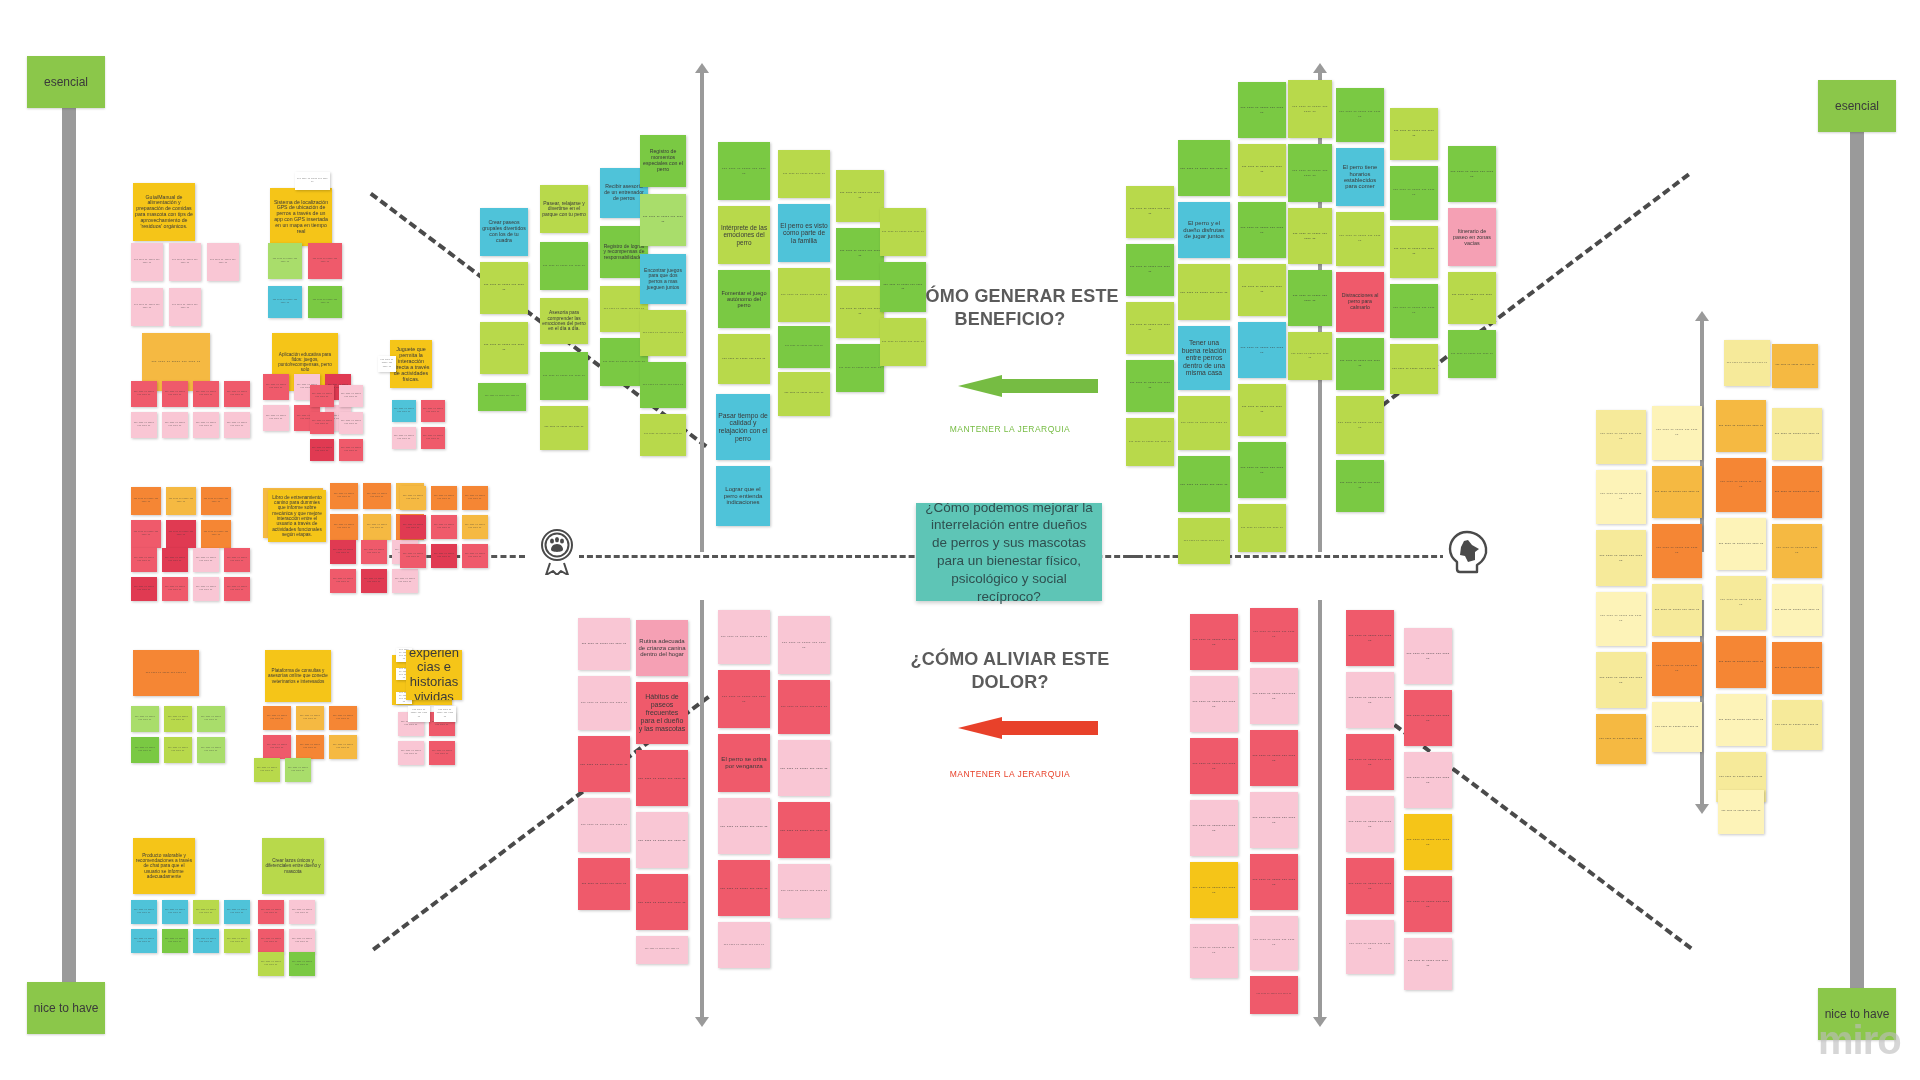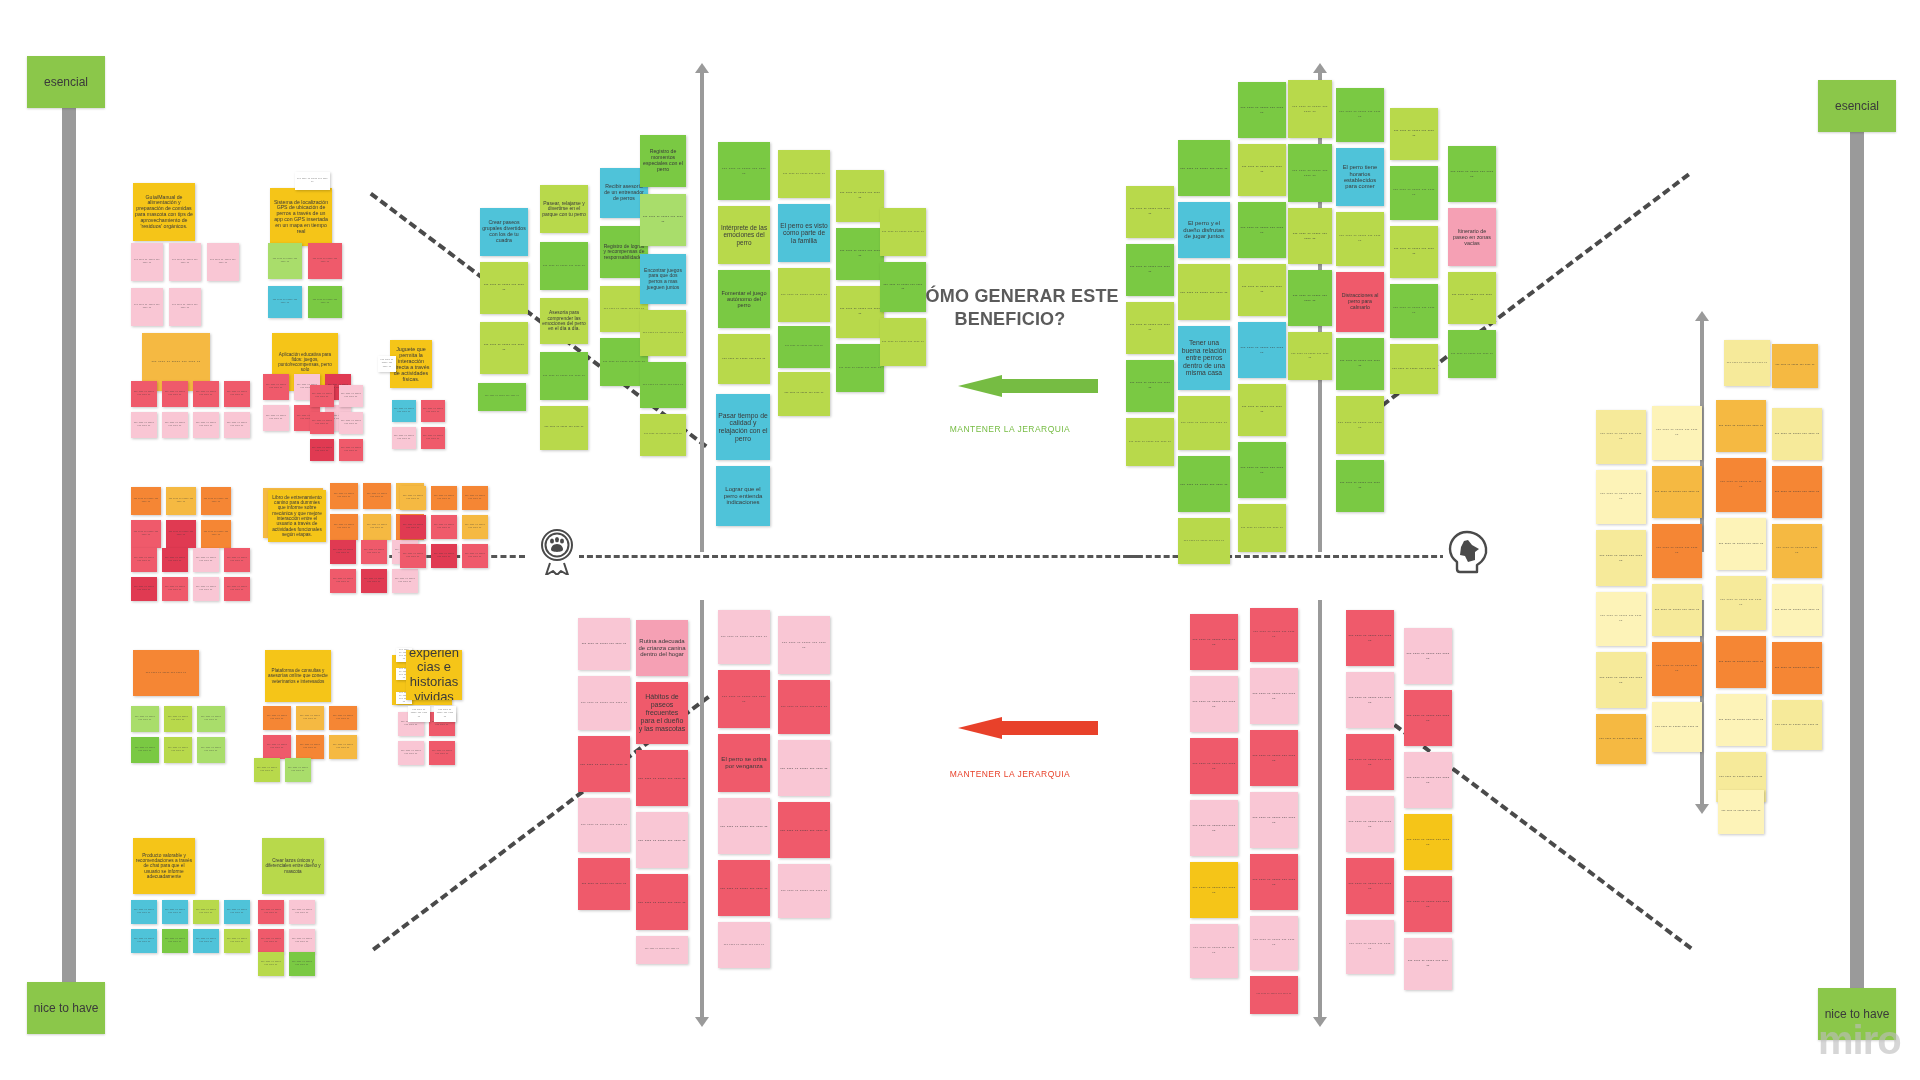--- a/index.html
+++ b/index.html
@@ -111,32 +111,36 @@
   <div class="vrule" style="left:1318px;top:600px;height:418px;">
     <div class="cap-b"></div>
     </div>
   <div class="vrule" style="left:1700px;top:320px;height:232px;">
     <div class="cap-t"></div>
     </div>
   <div class="vrule" style="left:1700px;top:600px;height:205px;">
     <div class="cap-b"></div>
     </div>
 
+  <div class="hmw" style="left:916px;top:503px;width:186px;height:98px;">¿Cómo podemos mejorar la interrelación entre dueños de perros y sus mascotas para un bienestar físico, psicológico y social recíproco?</div>
 
   <div class="sec" style="left:880px;top:285px;width:260px;">
     <div class="title">¿CÓMO GENERAR ESTE BENEFICIO?</div>
   </div>
   <div class="bigarrow" style="left:958px;top:375px;width:140px;">
     <div class="shaft" style="width:96px;background:#76bc43;"></div>
     <div class="tip" style="border-right:44px solid #76bc43;"></div>
   </div>
   <div class="sec" style="left:880px;top:418px;width:260px;">
     <div class="sub" style="color:#76bc43;">MANTENER LA JERARQUIA</div>
   </div>
 
+  <div class="sec" style="left:880px;top:648px;width:260px;">
+    <div class="title">¿CÓMO ALIVIAR ESTE DOLOR?</div>
+  </div>
   <div class="bigarrow" style="left:958px;top:717px;width:140px;">
     <div class="shaft" style="width:96px;background:#e8412a;"></div>
     <div class="tip" style="border-right:44px solid #e8412a;"></div>
   </div>
   <div class="sec" style="left:880px;top:763px;width:260px;">
     <div class="sub" style="color:#e8412a;">MANTENER LA JERARQUIA</div>
   </div>
 
   <div class="icon-badge" style="left:535px;top:524px;width:44px;height:52px;">
     <svg width="42" height="50" viewBox="0 0 42 50" fill="none" stroke="#4a4a4a" stroke-width="2">

